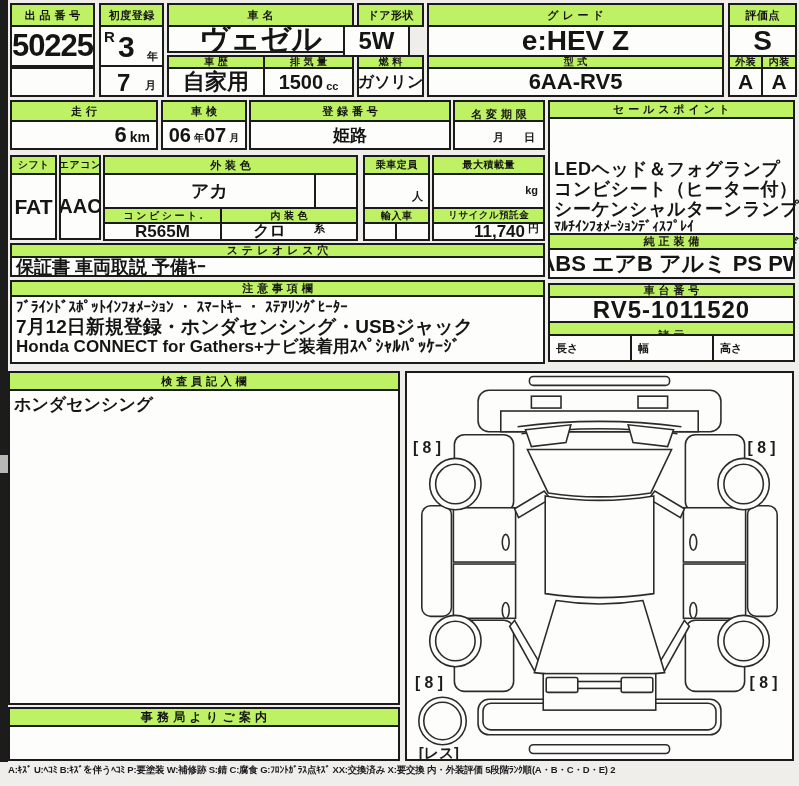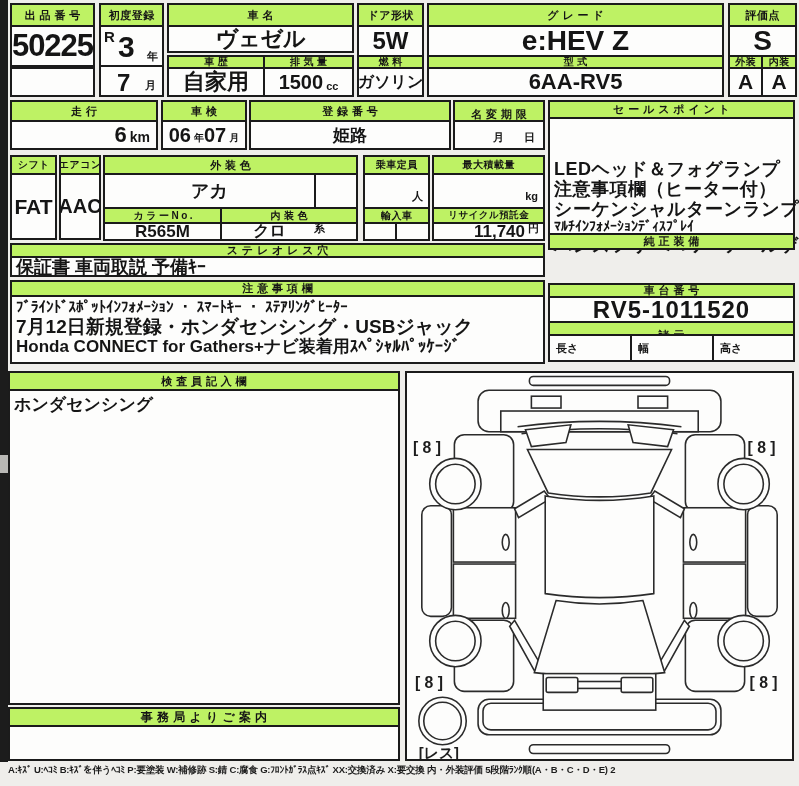--- a/index.html
+++ b/index.html
@@ -62,31 +62,31 @@
     <span style="position:absolute;left:3px;top:1px;font-size:15px;font-weight:bold">R</span>
     <span style="position:absolute;left:17px;top:3px;font-size:30px;font-weight:bold">3</span>
     <span style="position:absolute;right:4px;bottom:1px;font-size:11px;font-weight:bold">年</span>
   </div>
   <div class="cell" style="left:99px;top:65px;width:65px;height:32px">
     <span style="position:absolute;left:16px;top:2px;font-size:24px;font-weight:bold">7</span>
     <span style="position:absolute;right:6px;bottom:2px;font-size:11px;font-weight:bold">月</span>
   </div>
 
   <div class="cell hdr" style="left:167px;top:3px;width:187px;height:24px">車名</div>
-  <div class="cell val" style="left:167px;top:25px;width:187px;height:28px;font-size:22px">ヴェゼル</div>
+  <div class="cell val" style="left:167px;top:25px;width:187px;height:28px;font-size:30px">ヴェゼル</div>
   <div class="cell hdr" style="left:167px;top:55px;width:98px;height:14px;font-size:10px">車歴</div>
   <div class="cell val" style="left:167px;top:67px;width:98px;height:30px;font-size:22px">自家用</div>
   <div class="cell hdr" style="left:263px;top:55px;width:91px;height:14px;font-size:10px">排気量</div>
   <div class="cell val" style="left:263px;top:67px;width:91px;height:30px;font-size:20px">
     <span>1500</span>
     <span class="unit">cc</span>
   </div>
 
   <div class="cell hdr tight" style="left:357px;top:3px;width:67px;height:24px">ドア形状</div>
-  <div class="cell val" style="left:357px;top:25px;width:67px;height:32px;font-size:24px">5W</div>
+  <div class="cell val" style="left:343px;top:25px;width:67px;height:32px;font-size:24px">5W</div>
   <div class="cell hdr" style="left:357px;top:55px;width:67px;height:14px;font-size:10px">燃料</div>
   <div class="cell val" style="left:357px;top:67px;width:67px;height:30px;font-size:16px">ガソリン</div>
 
   <div class="cell hdr" style="left:427px;top:3px;width:297px;height:24px">グレード</div>
   <div class="cell val" style="left:427px;top:25px;width:297px;height:32px;font-size:28px">e:HEV Z</div>
   <div class="cell hdr" style="left:427px;top:55px;width:297px;height:14px;font-size:10px">型式</div>
   <div class="cell val" style="left:427px;top:67px;width:297px;height:30px;font-size:22px">6AA-RV5</div>
 
   <div class="cell hdr tight" style="left:728px;top:3px;width:69px;height:24px">評価点</div>
   <div class="cell val" style="left:728px;top:25px;width:69px;height:32px;font-size:28px">S</div>
@@ -122,38 +122,38 @@
 
   <div class="cell hdr tight" style="left:10px;top:155px;width:47px;height:20px;font-size:10px">シフト</div>
   <div class="cell val" style="left:10px;top:173px;width:47px;height:67px;font-size:21px">FAT</div>
   <div class="cell hdr tight" style="left:59px;top:155px;width:42px;height:20px;font-size:10px">エアコン</div>
   <div class="cell val" style="left:59px;top:173px;width:42px;height:67px;font-size:20px">AAC</div>
 
   <div class="cell hdr" style="left:103px;top:155px;width:255px;height:20px">外装色</div>
   <div class="cell val" style="left:103px;top:173px;width:213px;height:36px;font-size:18px">アカ</div>
   <div class="cell" style="left:314px;top:173px;width:44px;height:36px"></div>
 
-  <div class="cell hdr" style="left:103px;top:207px;width:119px;height:17px;font-size:10px;letter-spacing:.25em">カラーNo.</div>
+  <div class="cell hdr" style="left:103px;top:207px;width:119px;height:17px;font-size:10px;letter-spacing:.25em">コンビシート.</div>
   <div class="cell hdr" style="left:220px;top:207px;width:138px;height:17px;font-size:10px">内装色</div>
   <div class="cell val" style="left:103px;top:222px;width:119px;height:19px;font-size:17px">R565M</div>
   <div class="cell val" style="left:220px;top:222px;width:138px;height:19px;font-size:16px">
     <span>クロ</span>
     <span class="unit" style="margin-left:28px">系</span>
   </div>
 
   <div class="cell hdr tight" style="left:363px;top:155px;width:67px;height:20px;font-size:10px">乗車定員</div>
   <div class="cell val right" style="left:363px;top:173px;width:67px;height:36px;font-size:11px;padding-right:5px;align-items:flex-end;padding-bottom:3px">
     <span>人</span>
   </div>
   <div class="cell hdr tight" style="left:363px;top:207px;width:67px;height:17px;font-size:10px">輸入車</div>
   <div class="cell" style="left:363px;top:222px;width:34px;height:19px"></div>
   <div class="cell" style="left:395px;top:222px;width:35px;height:19px"></div>
 
   <div class="cell hdr tight" style="left:432px;top:155px;width:113px;height:20px;font-size:10px">最大積載量</div>
-  <div class="cell val right" style="left:432px;top:173px;width:113px;height:36px;font-size:11px;padding-right:5px;align-items:flex-end;padding-bottom:5px">
+  <div class="cell val right" style="left:432px;top:173px;width:113px;height:36px;font-size:11px;padding-right:5px;align-items:flex-end;padding-bottom:11px">
     <span>kg</span>
   </div>
   <div class="cell hdr tight" style="left:432px;top:207px;width:113px;height:17px;font-size:9.5px">リサイクル預託金</div>
   <div class="cell val right" style="left:432px;top:222px;width:113px;height:19px;font-size:17px;padding-right:4px">
     <span>11,740</span>
     <span class="unit">円</span>
   </div>
 
   <div class="cell hdr" style="left:10px;top:243px;width:535px;height:15px">ステレオレス穴</div>
   <div class="cell val left" style="left:10px;top:256px;width:535px;height:21px;font-size:18px;padding-left:4px">保証書 車両取説 予備ｷｰ</div>
@@ -161,26 +161,27 @@
   <div class="cell hdr" style="left:10px;top:280px;width:535px;height:17px">注意事項欄</div>
   <div class="lines" id="notes-lines" style="left:10px;top:295px;width:535px;height:69px">
     <div>ﾌﾞﾗｲﾝﾄﾞｽﾎﾟｯﾄｲﾝﾌｫﾒｰｼｮﾝ ・ ｽﾏｰﾄｷｰ ・ ｽﾃｱﾘﾝｸﾞﾋｰﾀｰ</div>
     <div>7月12日新規登録・ホンダセンシング・USBジャック</div>
     <div>Honda CONNECT for Gathers+ナビ装着用ｽﾍﾟｼｬﾙﾊﾟｯｹｰｼﾞ</div>
   </div>
 
   <div class="cell hdr" style="left:548px;top:100px;width:247px;height:19px">セールスポイント</div>
   <div class="lines" id="sales-lines" style="left:548px;top:117px;width:247px;height:118px;padding-top:40px">
     <div>LEDヘッド＆フォグランプ</div>
-    <div>注意事項欄（ヒーター付）</div>
+    <div>コンビシート（ヒーター付）</div>
     <div>シーケンシャルターンランプ</div>
     <div>ﾏﾙﾁｲﾝﾌｫﾒｰｼｮﾝﾃﾞｨｽﾌﾟﾚｲ</div>
     <div>ハンズフリーパワーテールゲート</div>
   </div>
   <div class="cell hdr" style="left:548px;top:233px;width:247px;height:17px">純正装備</div>
+  <div class="cell val" style="left:548px;top:248px;width:247px;height:31px;font-size:22px">ABS エアB アルミ PS PW</div>
 
   <div class="cell hdr" style="left:548px;top:283px;width:247px;height:15px">車台番号</div>
   <div class="cell val" style="left:548px;top:296px;width:247px;height:27px;font-size:24px;letter-spacing:1px">RV5-1011520</div>
   <div class="cell hdr" style="left:548px;top:321px;width:247px;height:29px">諸元</div>
   <div class="cell dimcell" style="left:548px;top:334px;width:84px;height:28px">
       <span>長さ</span>
     </div>
   <div class="cell dimcell" style="left:630px;top:334px;width:84px;height:28px">
       <span>幅</span>
     </div>

